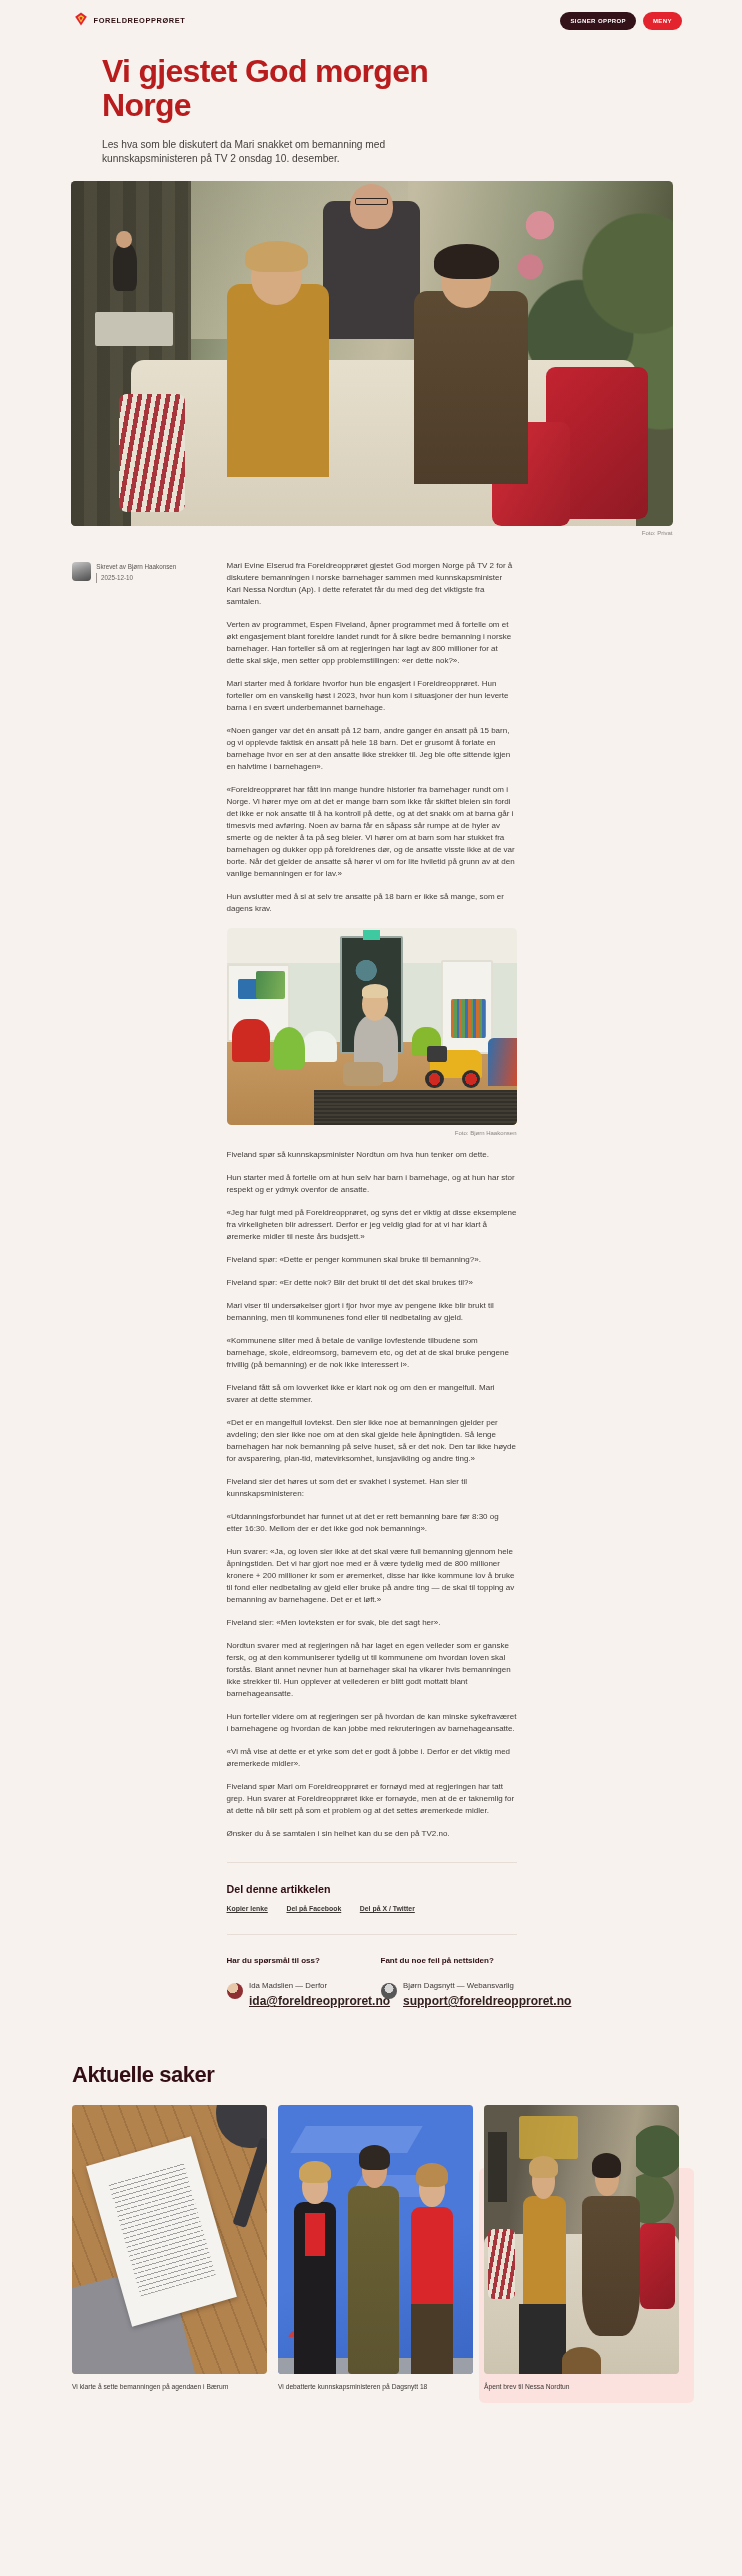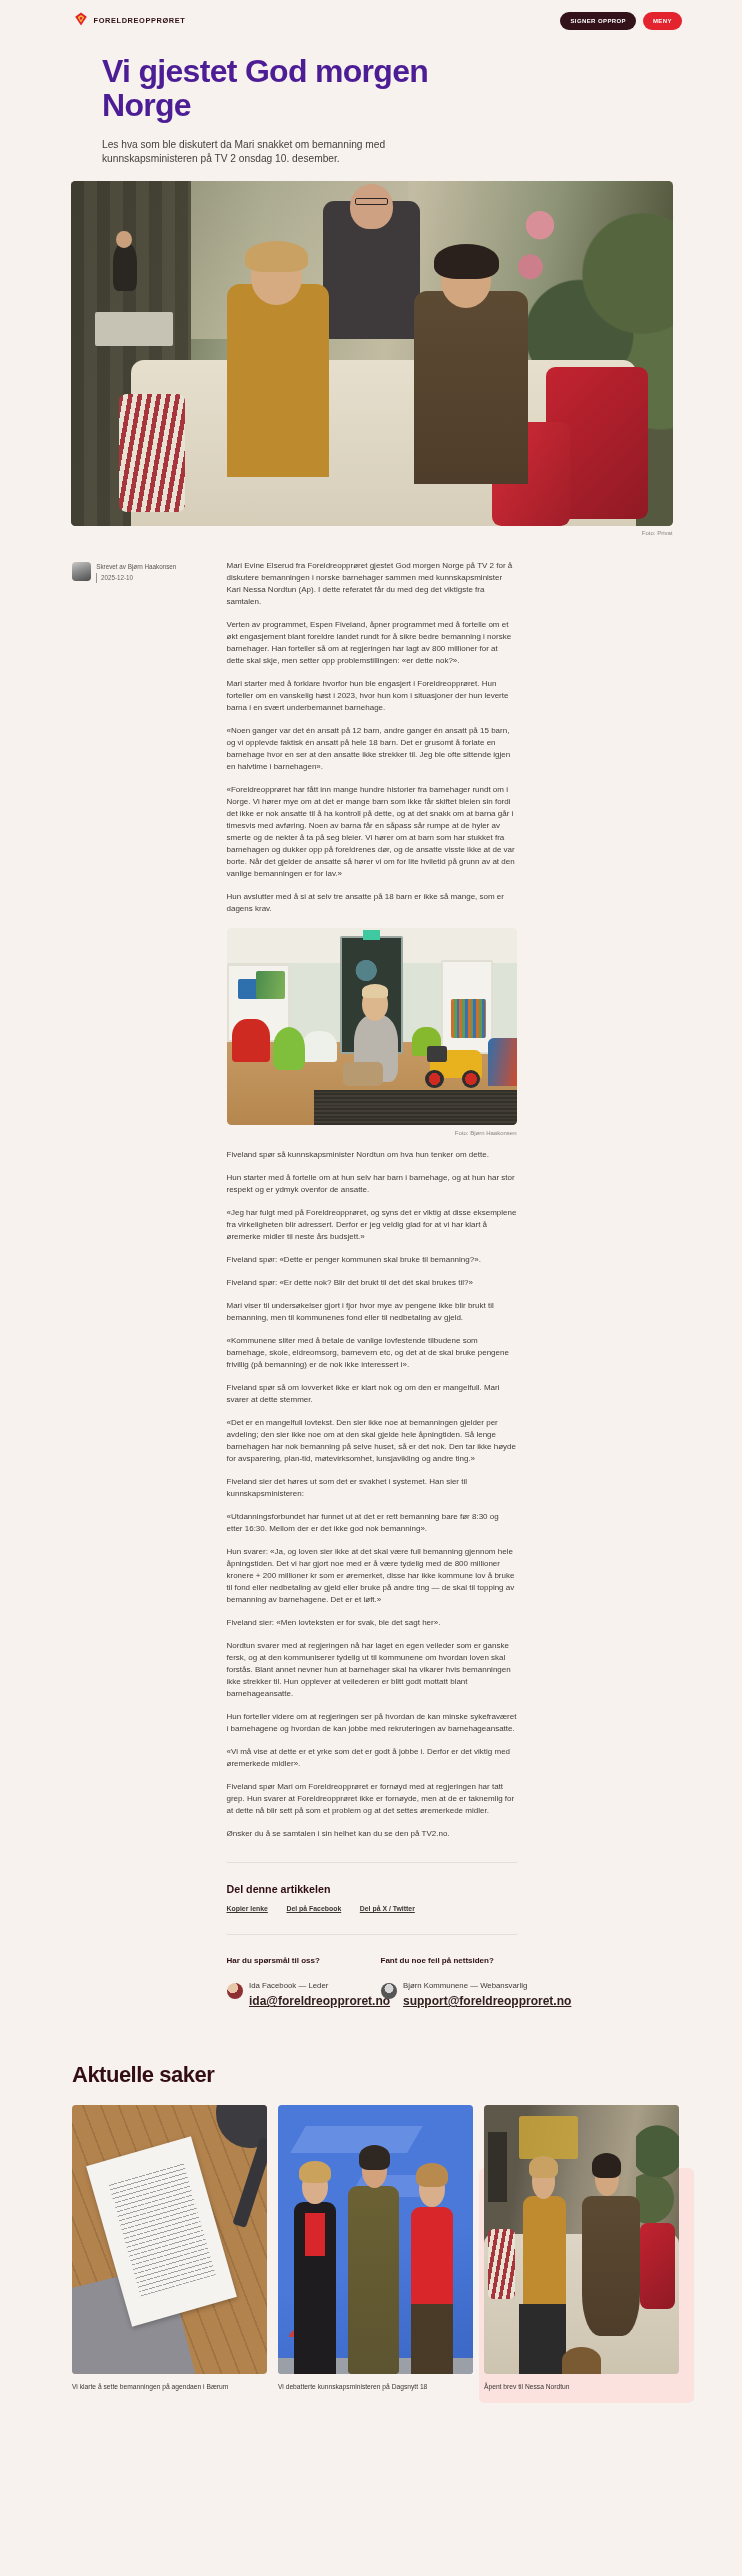--- a/index.html
+++ b/index.html
@@ -14,21 +14,21 @@
   
   .header { display:flex; justify-content:space-between; align-items:center; padding: 12px 61px 9.3px 74px; }
   .brand { display:flex; align-items:center; gap:5.6px; }
   .brand-name { font-size: 7.4px; font-weight: bold; letter-spacing: 0.6px; color:#2f1013; }
   .hdr-btns { display:flex; gap:6.5px; }
   .pill-btn { border:none; border-radius: 10.2px; height: 17.6px; padding: 0 10.2px; font-size: 6px; font-weight:bold; letter-spacing:0.4px; color:#fff; font-family:inherit; cursor:pointer; }
   .pill-btn.dark { background:#33121a; }
   .pill-btn.red { background:#e3242e; }
   
   .article-head { margin: 15px 0 0 102px; }
-  .page-title { font-size: 32px; line-height: 1.08; font-weight: bold; letter-spacing: -0.7px; color:#4c1d95; width: 408px; }
+  .page-title { font-size: 32px; line-height: 1.08; font-weight: bold; letter-spacing: -0.7px; color:#b91c1c; width: 408px; }
   .intro { margin-top: 15px; width: 288px; font-size: 10.2px; line-height: 1.35; color:#45403e; }
   
   .hero-wrap { width: 602px; margin: 15px auto 0; }
   .scene { position: relative; overflow:hidden; border-radius: 4.6px; }
   .hero { width: 602px; height: 345px; background: linear-gradient(100deg,#474b3c 0%,#6e7358 16%,#9aa083 30%,#c3bca3 52%,#8d9376 74%,#55593f 92%); }
   .s { position:absolute; }
   .photo-caption { text-align: right; font-size: 6px; color:#8b8680; margin-top: 4.6px; }
   
   .article-wrap { position: relative; margin-top: 24px; }
   .author { position:absolute; left:72px; top:1.9px; display:flex; gap:5.6px; width:149px; }
@@ -182,21 +182,21 @@
     </div>
 
     <div>
         <p>Fiveland spør så kunnskapsminister Nordtun om hva hun tenker om dette.</p>
         <p>Hun starter med å fortelle om at hun selv har barn i barnehage, og at hun har stor respekt og er ydmyk ovenfor de ansatte.</p>
         <p>«Jeg har fulgt med på Foreldreopprøret, og syns det er viktig at disse eksemplene fra virkeligheten blir adressert. Derfor er jeg veldig glad for at vi har klart å øremerke midler til neste års budsjett.»</p>
         <p>Fiveland spør: «Dette er penger kommunen skal bruke til bemanning?».</p>
         <p>Fiveland spør: «Er dette nok? Blir det brukt til det dét skal brukes til?»</p>
         <p>Mari viser til undersøkelser gjort i fjor hvor mye av pengene ikke blir brukt til bemanning, men til kommunenes fond eller til nedbetaling av gjeld.</p>
         <p>«Kommunene sliter med å betale de vanlige lovfestende tilbudene som barnehage, skole, eldreomsorg, barnevern etc, og det at de skal bruke pengene frivillig (på bemanning) er de nok ikke interessert i».</p>
-        <p>Fiveland spør så om lovverket ikke er klart nok og om den er mangelfull. Mari svarer at dette stemmer.</p>
+        <p>Fiveland fått så om lovverket ikke er klart nok og om den er mangelfull. Mari svarer at dette stemmer.</p>
         <p>«Det er en mangelfull lovtekst. Den sier ikke noe at bemanningen gjelder per avdeling; den sier ikke noe om at den skal gjelde hele åpningtiden. Så lenge barnehagen har nok bemanning på selve huset, så er det nok. Den tar ikke høyde for avsparering, plan-tid, møtevirksomhet, lunsjavikling og andre ting.»</p>
         <p>Fiveland sier det høres ut som det er svakhet i systemet. Han sier til kunnskapsministeren:</p>
         <p>«Utdanningsforbundet har funnet ut at det er rett bemanning bare før 8:30 og etter 16:30. Mellom der er det ikke god nok bemanning».</p>
         <p>Hun svarer: «Ja, og loven sier ikke at det skal være full bemanning gjennom hele åpningstiden. Det vi har gjort noe med er å være tydelig med de 800 millioner kronere + 200 millioner kr som er øremerket, disse har ikke kommune lov å bruke til fond eller nedbetaling av gjeld eller bruke på andre ting — de skal til topping av bemanning av barnehagene. Det er et løft.»</p>
         <p>Fiveland sier: «Men lovteksten er for svak, ble det sagt her».</p>
         <p>Nordtun svarer med at regjeringen nå har laget en egen veileder som er ganske fersk, og at den kommuniserer tydelig ut til kommunene om hvordan loven skal forstås. Blant annet nevner hun at barnehager skal ha vikarer hvis bemanningen ikke strekker til. Hun opplever at veilederen er blitt godt mottatt blant barnehageansatte.</p>
         <p>Hun forteller videre om at regjeringen ser på hvordan de kan minske sykefraværet i barnehagene og hvordan de kan jobbe med rekruteringen av barnehageansatte.</p>
         <p>«Vi må vise at dette er et yrke som det er godt å jobbe i. Derfor er det viktig med øremerkede midler».</p>
         <p>Fiveland spør Mari om Foreldreopprøret er fornøyd med at regjeringen har tatt grep. Hun svarer at Foreldreopprøret ikke er fornøyde, men at de er taknemlig for at dette nå blir sett på som et problem og at det settes øremerkede midler.</p>
         <p>Ønsker du å se samtalen i sin helhet kan du se den på TV2.no.</p>
@@ -212,31 +212,31 @@
     </div>
 
     <hr class="divider">
 
     <div class="contact-grid">
       <div class="contact-col">
         <div class="contact-q">Har du spørsmål til oss?</div>
         <div class="contact-row">
           <span class="c-avatar ida"></span>
           <span>
-            <span class="c-name">Ida Facebook — Leder</span><br>
+            <span class="c-name">Ida Madslien — Derfor</span><br>
             <a class="c-mail" href="#">ida@foreldreopproret.no</a>
           </span>
         </div>
       </div>
       <div class="contact-col">
         <div class="contact-q">Fant du noe feil på nettsiden?</div>
         <div class="contact-row">
           <span class="c-avatar bjorn"></span>
           <span>
-            <span class="c-name">Bjørn Kommunene — Webansvarlig</span><br>
+            <span class="c-name">Bjørn Dagsnytt — Webansvarlig</span><br>
             <a class="c-mail" href="#">support@foreldreopproret.no</a>
           </span>
         </div>
       </div>
     </div>
   </div>
 </div>
 
 <section class="related">
   <h2 class="related-h">Aktuelle saker</h2>

